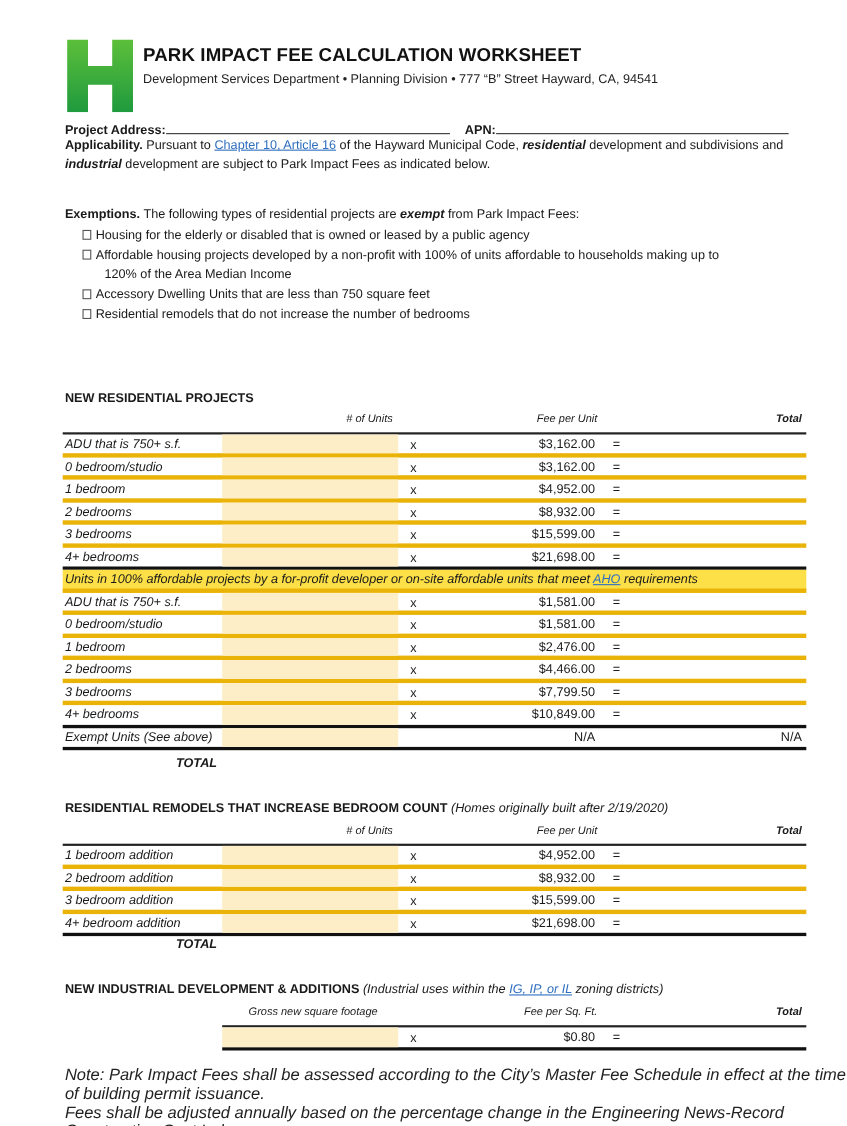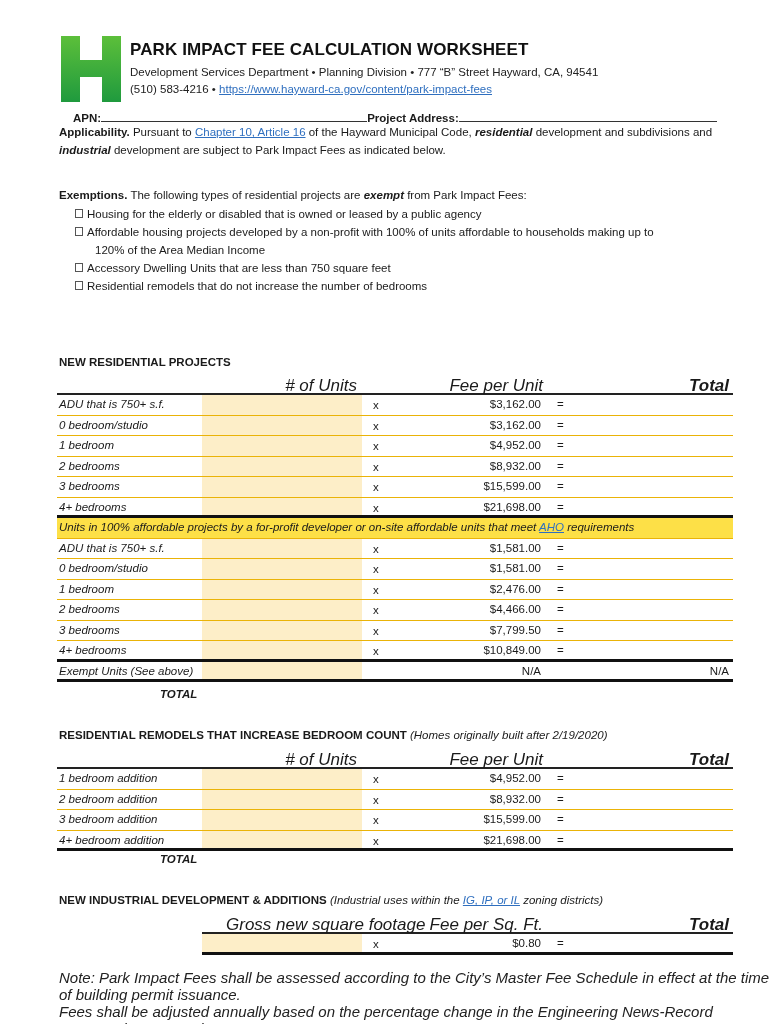--- a/index.html
+++ b/index.html
@@ -26,27 +26,27 @@
   .exemptions { position: absolute; left: 59px; top: 189px; width: 660px; font-size: 11.5px; }
   .exemptions ul { list-style: none; margin-top: 4px; }
   .exemptions li { position: relative; padding-left: 28px; line-height: 18px; }
   .exemptions li .box { position: absolute; left: 16px; top: 4px; width: 8px; height: 9px; border: 1px solid #555; }
   .exemptions li .cont { padding-left: 8px; display: block; }
 
   .section-title { position: absolute; left: 59px; font-size: 11.5px; font-weight: bold; }
   .section-title .note { font-weight: normal; font-style: italic; }
 
   .tbl { position: absolute; left: 57px; width: 676px; }
-  .hdr { position: relative; height: 19px; font-style: italic; font-size: 17px; }
+  .hdr { position: relative; height: 19px; font-style: italic; font-size: 10px; }
   .hdr span { position: absolute; top: 2px; }
   .hdr .units { right: 376px; }
   .hdr .fee { right: 190px; }
   .hdr .total { right: 4px; font-weight: bold; }
   .rows { border-top: 2px solid #222; }
-  .row { position: relative; height: 20.5px; border-bottom: 1px solid #eab308; font-size: 11.5px; }
+  .row { position: relative; height: 20.5px; border-bottom: 4px solid #eab308; font-size: 11.5px; }
   .row .lbl { position: absolute; left: 2px; top: 3px; font-style: italic; }
   .row .input { position: absolute; left: 145px; top: 0; width: 160px; height: 100%; background: #fdeec8; }
   .row .x { position: absolute; left: 316px; top: 4px; }
   .row .fee { position: absolute; right: 192px; top: 3px; }
   .row .eq { position: absolute; left: 500px; top: 3px; }
   .row .tot { position: absolute; right: 4px; top: 3px; }
   .row.thick-bottom { border-bottom: 3px solid #111; }
   .row.subhead { background: #fde047; }
   .row.subhead .lbl { font-style: italic; }
   .total-label { position: absolute; font-weight: bold; font-style: italic; font-size: 11.5px; }
@@ -64,33 +64,30 @@
         <stop offset="1" stop-color="#1f9a3e"></stop>
       </linearGradient>
     </defs>
     <path d="M0 0 H19 V24 H41 V0 H60 V66 H41 V41 H19 V66 H0 Z" fill="url(#g)"></path>
   </svg>
 </div>
 
 <div class="header-text">
   <div class="title">PARK IMPACT FEE CALCULATION WORKSHEET</div>
   <div class="subline">Development Services Department • Planning Division • 777 “B” Street Hayward, CA, 94541</div>
-  <div class="subline2">
-    <span>(510) 583-4216 • </span><a>https://www.hayward-ca.gov/content/park-impact-fees</a>
-  </div>
 </div>
 
 <div class="addr-row">
+  <div class="field">
+    <span>Project Address:</span>
+    <span class="line addr-line"></span>
+  </div>
   <div class="field" style="margin-left:14px;">
     <span>APN:</span>
     <span class="line apn-line"></span>
-  </div>
-  <div class="field">
-    <span>Project Address:</span>
-    <span class="line addr-line"></span>
   </div>
 </div>
 
 <div class="para" style="top:123px;">
   <b>Applicability.</b><span> Pursuant to </span><a>Chapter 10, Article 16</a><span> of the Hayward Municipal Code, </span><span class="bi">residential</span><span> development and subdivisions and </span><span class="bi">industrial</span><span> development are subject to Park Impact Fees as indicated below.</span>
 </div>
 
 <div class="exemptions">
   <div>
     <b>Exemptions.</b><span> The following types of residential projects are </span><span class="bi">exempt</span><span> from Park Impact Fees:</span>

